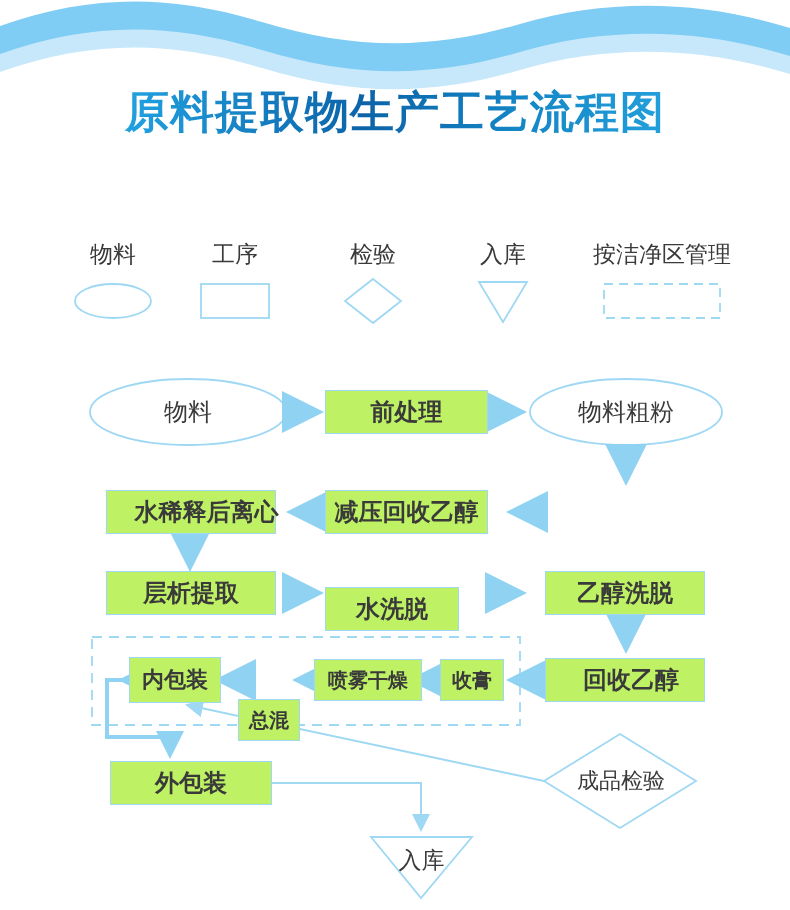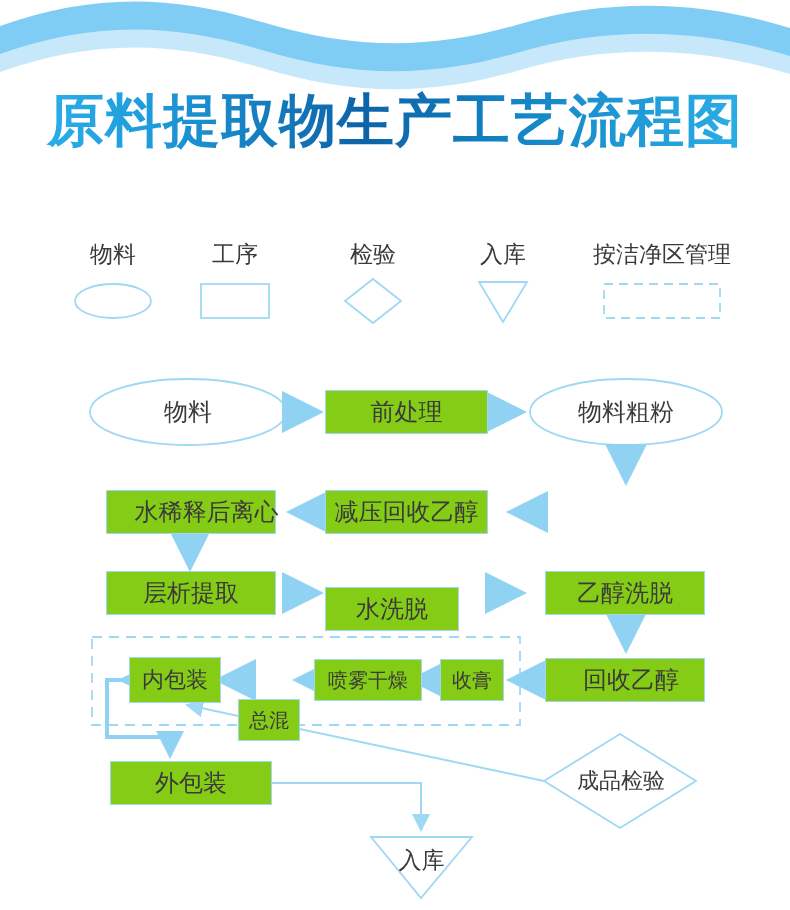--- a/index.html
+++ b/index.html
@@ -5,21 +5,21 @@
   html,body{margin:0;padding:0;background:#ffffff;}
   body{
     width:790px;height:910px;overflow:hidden;position:relative;
     font-family:"Liberation Sans","DejaVu Sans",sans-serif;
   }
   #root{position:absolute;left:0;top:0;width:790px;height:910px;}
 
   
   .title{
     position:absolute;left:0;top:86px;width:790px;text-align:center;
-    font-size:57px;font-weight:bold;letter-spacing:1px;line-height:1.2;
+    font-size:44px;font-weight:bold;letter-spacing:1px;line-height:1.2;
     background:linear-gradient(90deg,#2fb6ef 0%,#1f9ddc 18%,#0c63a8 46%,#1486c6 66%,#2fb6ef 100%);
     -webkit-background-clip:text;background-clip:text;
     -webkit-text-fill-color:transparent;color:#1781c2;
     white-space:nowrap;
   }
 
   
   .legend-head{
     position:absolute;left:22px;top:178px;
     font-size:27px;font-weight:bold;color:#2eb8f0;white-space:nowrap;
@@ -32,21 +32,21 @@
   }
   .legend-shape{margin-top:14px;display:flex;justify-content:center;align-items:center;height:42px;}
 
   
   .node{
     position:absolute;box-sizing:border-box;
     display:flex;align-items:center;justify-content:center;
     color:#3a3a3a;white-space:nowrap;
   }
   .node-rect{
-    border:1.6px solid #9fd8f3;background:#84cc16;font-size:24px;
+    border:1.6px solid #9fd8f3;background:#bef264;font-size:24px;font-weight:bold;
   }
   .node-rect.small{font-size:20px;}
   .node-text-over{position:absolute;display:flex;align-items:center;justify-content:center;
     color:#3a3a3a;white-space:nowrap;pointer-events:none;}
 
   
   svg.overlay{position:absolute;left:0;top:0;width:790px;height:910px;overflow:visible;}
 </style>
 </head>
 <body>

